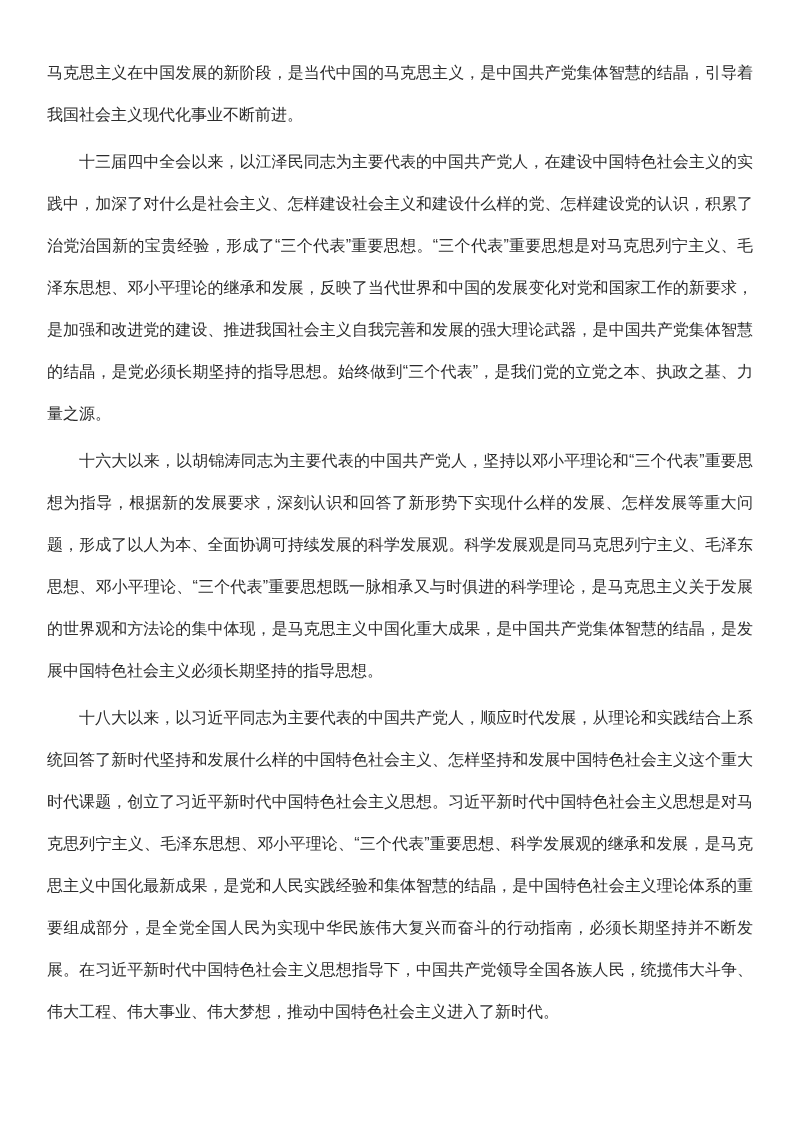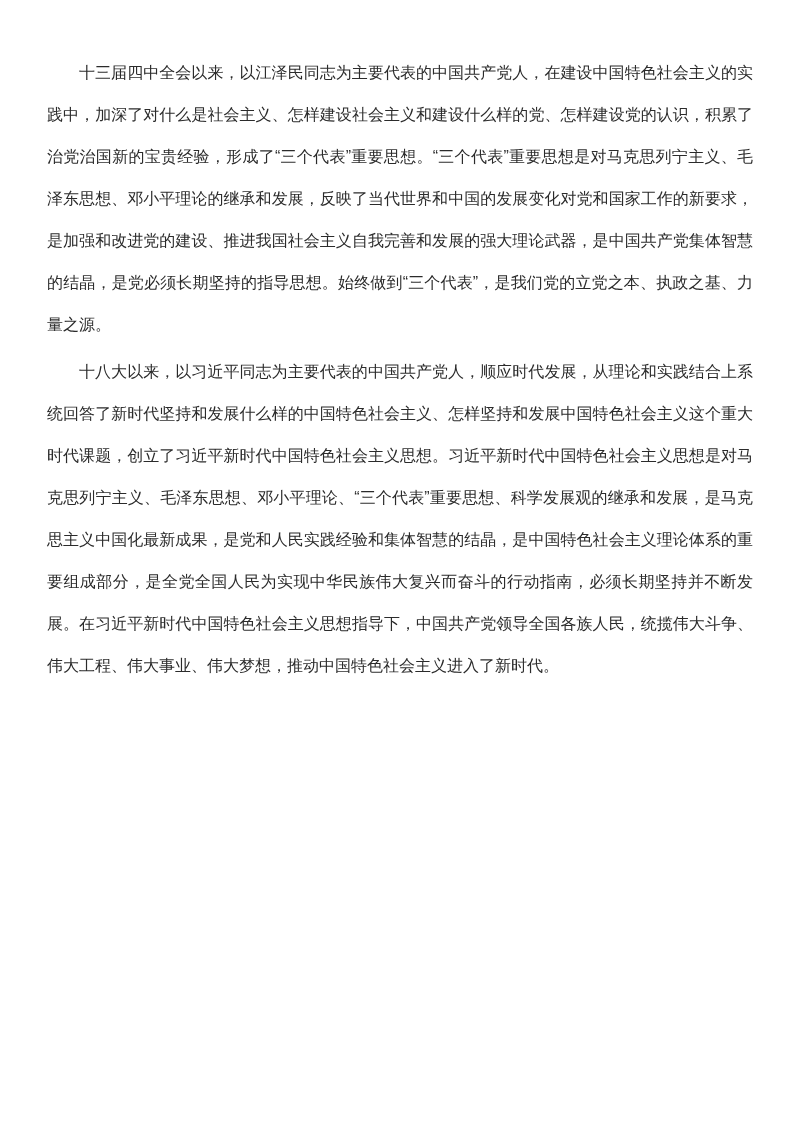--- a/index.html
+++ b/index.html
@@ -32,16 +32,18 @@
   }
   p.doc-paragraph.no-indent {
     text-indent: 0;
   }
 </style>
 </head>
 <body>
 
 <div class="page">
   <div class="content">
+    <p class="doc-paragraph no-indent">马克思主义在中国发展的新阶段，是当代中国的马克思主义，是中国共产党集体智慧的结晶，引导着我国社会主义现代化事业不断前进。</p>
     <p class="doc-paragraph indent">十三届四中全会以来，以江泽民同志为主要代表的中国共产党人，在建设中国特色社会主义的实践中，加深了对什么是社会主义、怎样建设社会主义和建设什么样的党、怎样建设党的认识，积累了治党治国新的宝贵经验，形成了“三个代表”重要思想。“三个代表”重要思想是对马克思列宁主义、毛泽东思想、邓小平理论的继承和发展，反映了当代世界和中国的发展变化对党和国家工作的新要求，是加强和改进党的建设、推进我国社会主义自我完善和发展的强大理论武器，是中国共产党集体智慧的结晶，是党必须长期坚持的指导思想。始终做到“三个代表”，是我们党的立党之本、执政之基、力量之源。</p>
+    <p class="doc-paragraph indent">十六大以来，以胡锦涛同志为主要代表的中国共产党人，坚持以邓小平理论和“三个代表”重要思想为指导，根据新的发展要求，深刻认识和回答了新形势下实现什么样的发展、怎样发展等重大问题，形成了以人为本、全面协调可持续发展的科学发展观。科学发展观是同马克思列宁主义、毛泽东思想、邓小平理论、“三个代表”重要思想既一脉相承又与时俱进的科学理论，是马克思主义关于发展的世界观和方法论的集中体现，是马克思主义中国化重大成果，是中国共产党集体智慧的结晶，是发展中国特色社会主义必须长期坚持的指导思想。</p>
     <p class="doc-paragraph indent">十八大以来，以习近平同志为主要代表的中国共产党人，顺应时代发展，从理论和实践结合上系统回答了新时代坚持和发展什么样的中国特色社会主义、怎样坚持和发展中国特色社会主义这个重大时代课题，创立了习近平新时代中国特色社会主义思想。习近平新时代中国特色社会主义思想是对马克思列宁主义、毛泽东思想、邓小平理论、“三个代表”重要思想、科学发展观的继承和发展，是马克思主义中国化最新成果，是党和人民实践经验和集体智慧的结晶，是中国特色社会主义理论体系的重要组成部分，是全党全国人民为实现中华民族伟大复兴而奋斗的行动指南，必须长期坚持并不断发展。在习近平新时代中国特色社会主义思想指导下，中国共产党领导全国各族人民，统揽伟大斗争、伟大工程、伟大事业、伟大梦想，推动中国特色社会主义进入了新时代。</p>
   </div>
 </div>
 
 </body></html>

